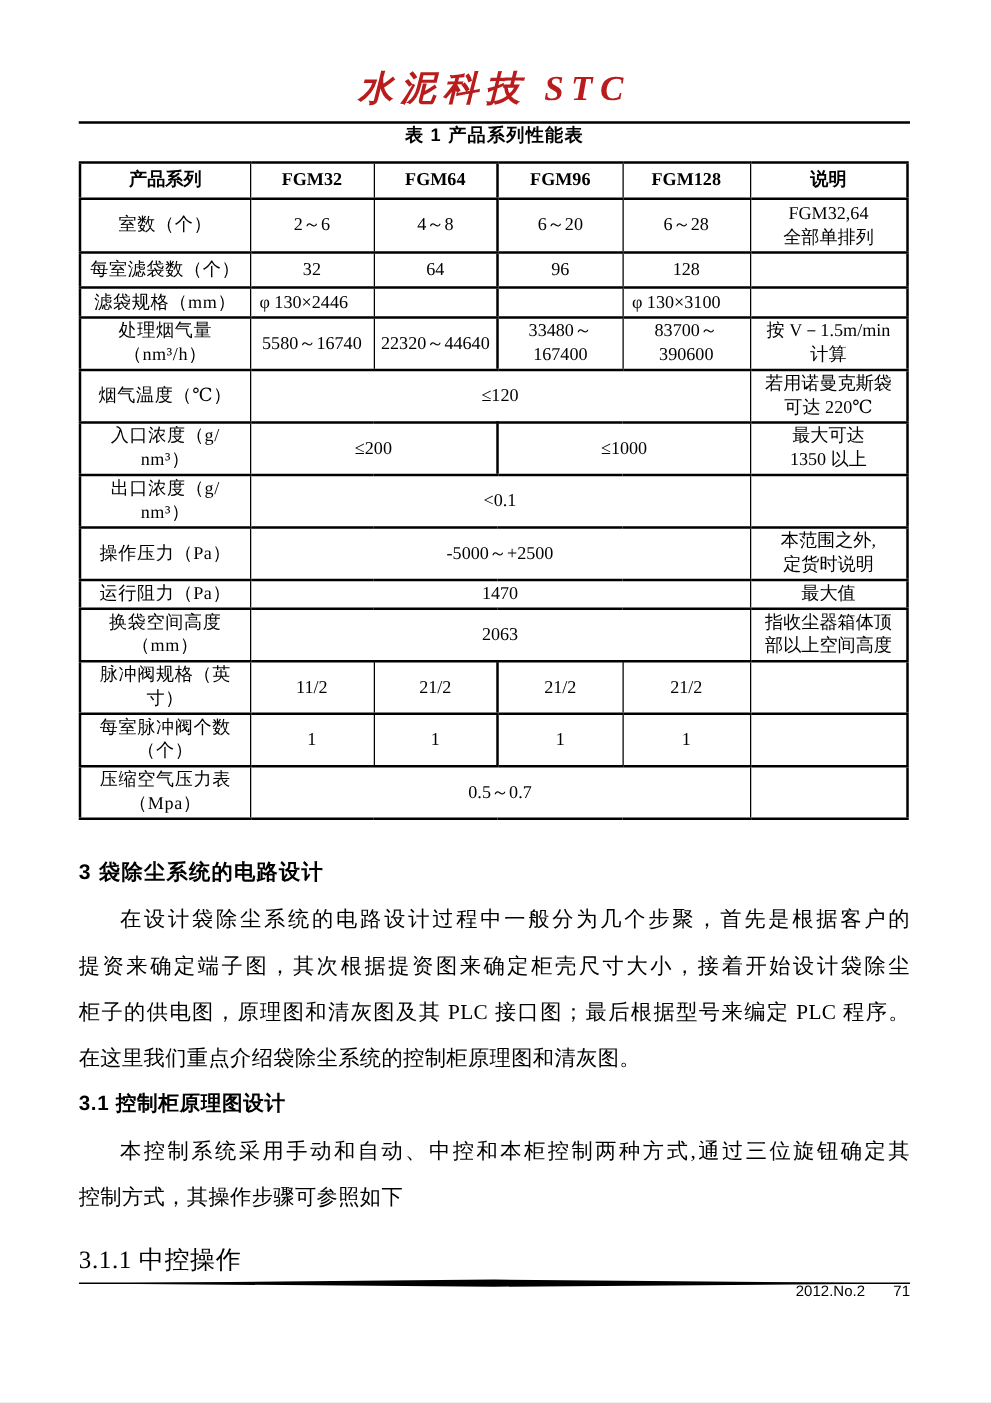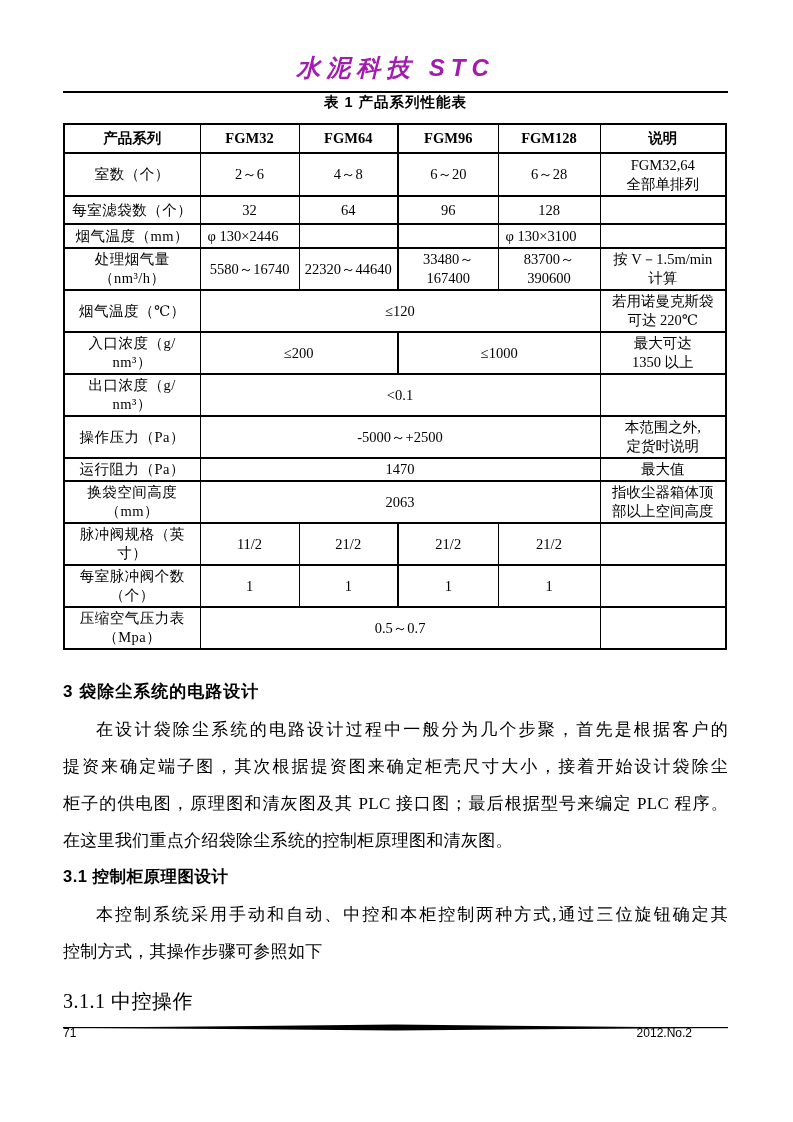--- a/index.html
+++ b/index.html
@@ -6,22 +6,22 @@
   .page{
     position:relative;width:793px;height:1122px;margin:0 auto;
     background:#ffffff;color:#111;overflow:hidden;
     font-family:"Liberation Serif","DejaVu Serif",serif;
   }
   .content{position:absolute;left:63px;width:665px;top:0;}
 
   
   .journal{
     margin-top:52px;text-align:center;
-    font-family:Liberation Sans, sans-serif;
-    font-style:italic;font-weight:600;font-size:24px;letter-spacing:6px;color:#a21caf;
+    font-family:Liberation Serif, serif;
+    font-style:italic;font-weight:600;font-size:28px;letter-spacing:6px;color:#b91c1c;
   }
   .header-rule{margin-top:7px;height:0;border-top:2.5px solid #000;}
 
   
   .table-title{
     text-align:center;
     font-family:"Liberation Sans","DejaVu Sans",sans-serif;
     font-weight:bold;font-size:14.5px;letter-spacing:1px;color:#000;
   }
   table.perf{
@@ -62,21 +62,21 @@
   }
   .h-311{margin-top:18px;font-size:20px;letter-spacing:0.5px;color:#000;}
 
   
   .footer-line{position:absolute;left:63px;top:1017px;width:665px;height:7px;}
   .footer-row{
     position:absolute;left:63px;top:1026px;width:665px;height:18px;
     font-family:"Liberation Sans","DejaVu Sans",sans-serif;
     font-size:12px;color:#000;
   }
-  .page-num{position:absolute;left:0;width:100%;text-align:left;}
+  .page-num{position:absolute;left:0;width:100%;text-align:right;}
   .issue{position:absolute;right:36px;}
 </style>
 </head>
 <body>
 
 <div class="page">
   <div class="content">
 
     <div class="journal">水泥科技 STC</div>
     <div class="header-rule"></div>
@@ -112,21 +112,21 @@
       </tr>
       <tr style="height:28px">
         <td class="lab">每室滤袋数（个）</td>
         <td class="val">32</td>
         <td class="val">64</td>
         <td class="val mid">96</td>
         <td class="val">128</td>
         <td class="note"></td>
       </tr>
       <tr style="height:24px">
-        <td class="lab">烟气温度（mm）</td>
+        <td class="lab">滤袋规格（mm）</td>
         <td class="val left">φ 130×2446</td>
         <td class="val"></td>
         <td class="val mid"></td>
         <td class="val left">φ 130×3100</td>
         <td class="note"></td>
       </tr>
       <tr style="height:32px">
         <td class="lab">处理烟气量
 （nm³/h）</td>
         <td class="val">5580～16740</td>

